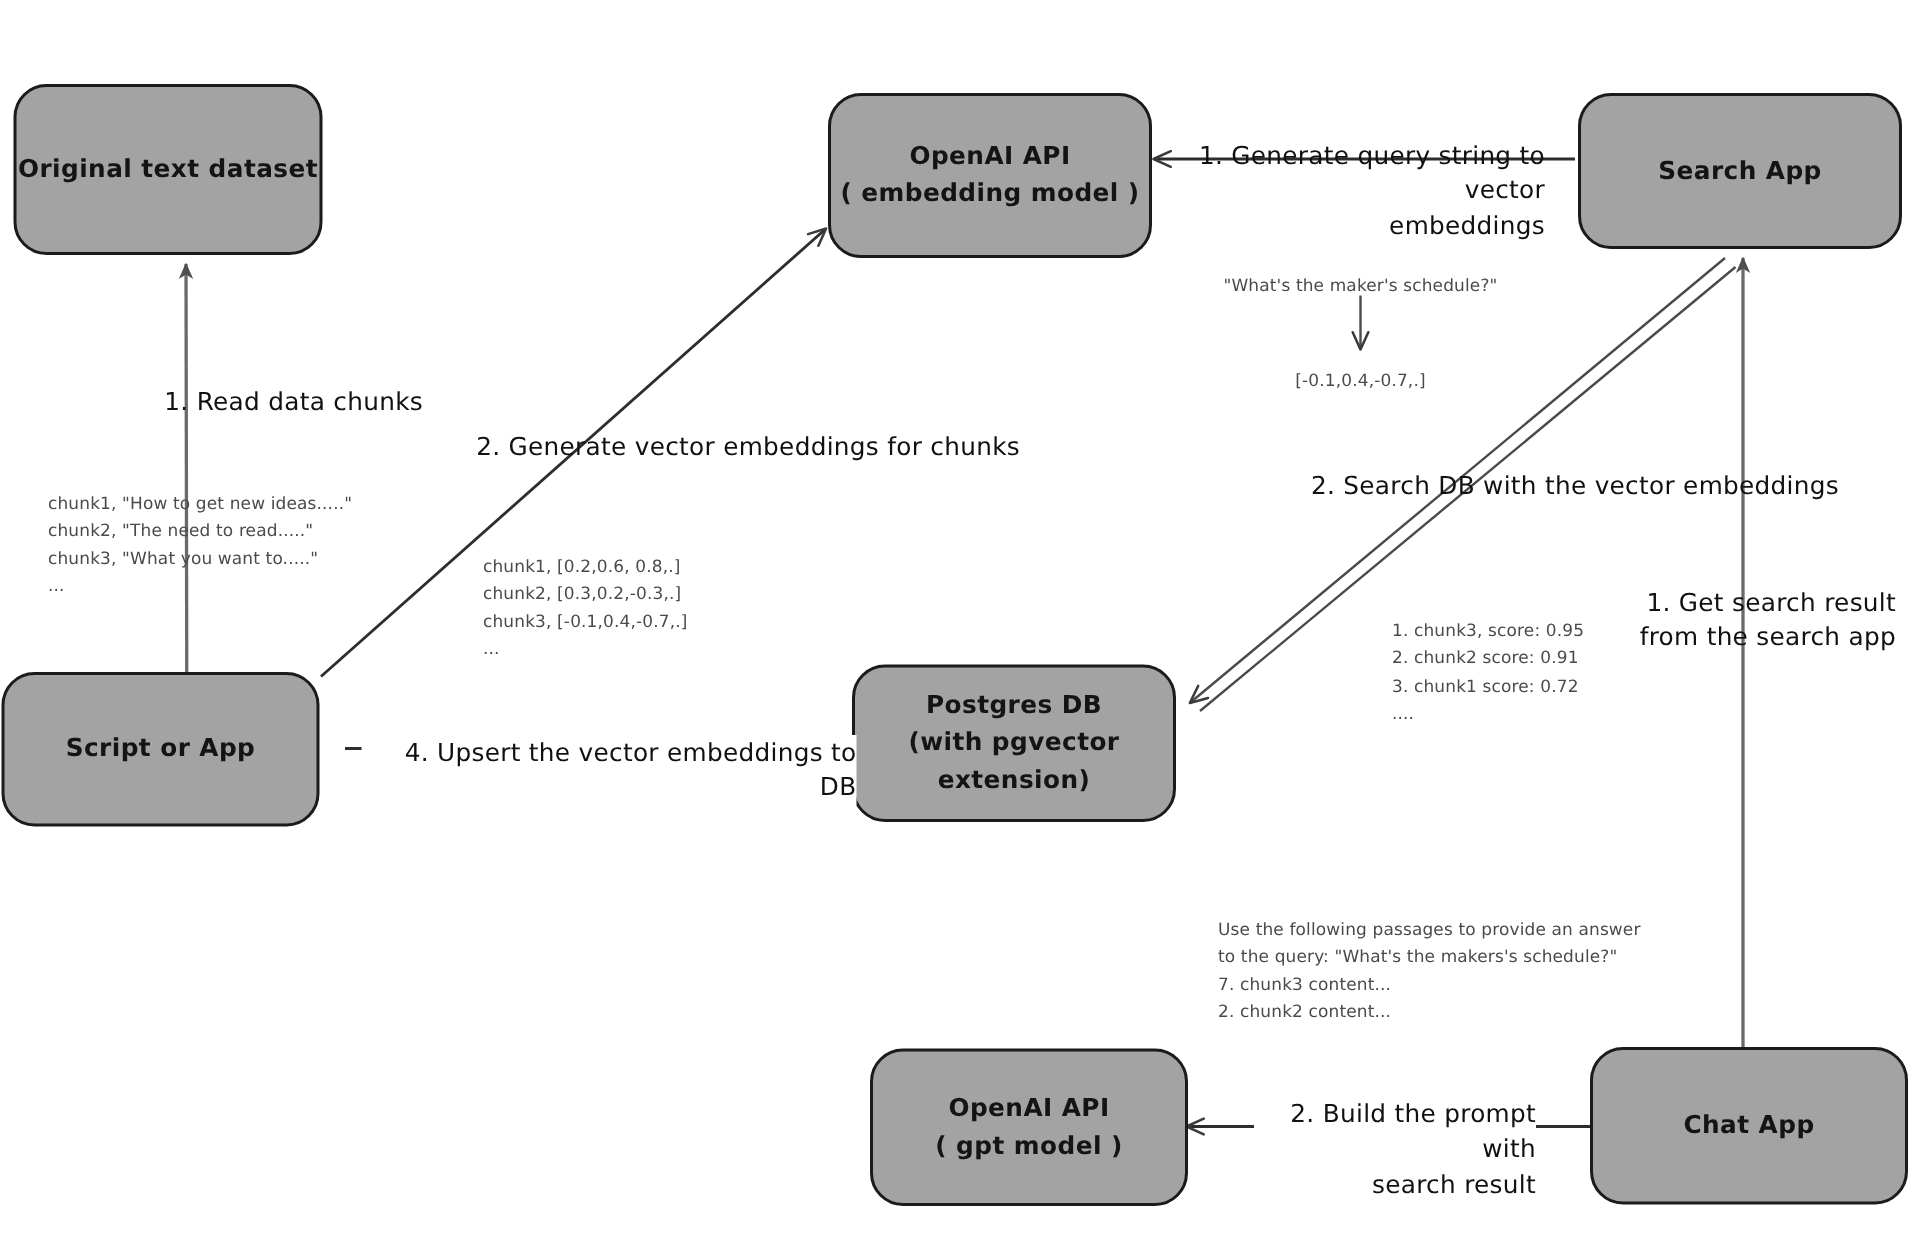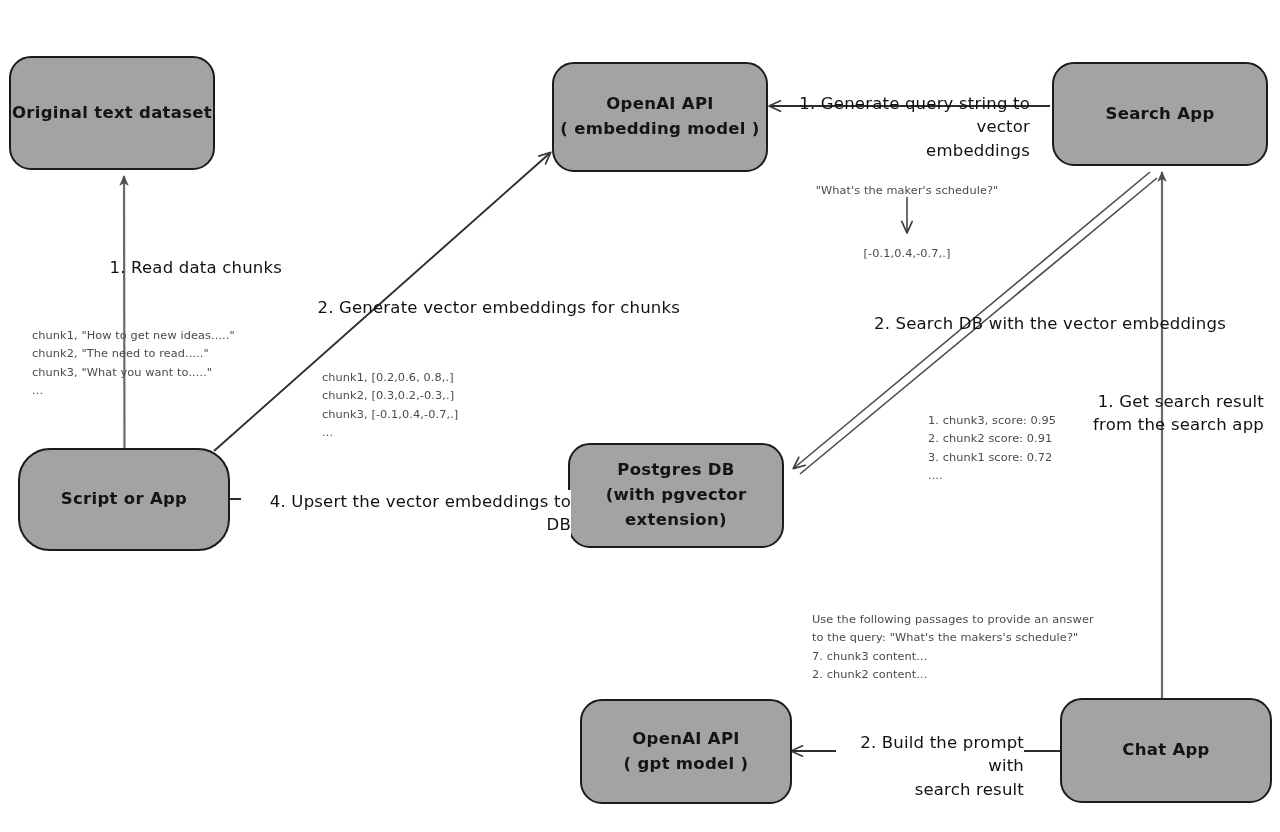--- a/index.html
+++ b/index.html
@@ -100,41 +100,41 @@
 
   <div class="node" style="left:552px; top:62px; width:216px; height:110px;">
     <span>OpenAI API</span>
     <span class="l2">( embedding model )</span>
   </div>
 
   <div class="node" style="left:1052px; top:62px; width:216px; height:104px;">
     <span>Search App</span>
   </div>
 
-  <div class="node" style="left:18px; top:448px; width:212px; height:103px;border-radius:32px;">
+  <div class="node" style="left:1px; top:448px; width:212px; height:103px;">
     <span>Script or App</span>
   </div>
 
   <div class="node" style="left:568px; top:443px; width:216px; height:105px;">
     <span>Postgres DB</span>
     <span class="l2">(with pgvector extension)</span>
   </div>
 
   <div class="node" style="left:580px; top:699px; width:212px; height:105px;">
     <span>OpenAI API</span>
     <span class="l2">( gpt model )</span>
   </div>
 
   <div class="node" style="left:1060px; top:698px; width:212px; height:105px;">
     <span>Chat App</span>
   </div>
 
   <div class="lbl left" style="left:52px; top:256px; width:230px;">1. Read data chunks</div>
 
-  <div class="lbl left" style="left:240px; top:286px; width:440px;margin-top:10px;">2. Generate vector embeddings for chunks</div>
+  <div class="lbl left" style="left:240px; top:286px; width:440px;">2. Generate vector embeddings for chunks</div>
 
   <div class="lbl left" style="left:241px; top:490px; width:330px; background:#fff;">4. Upsert the vector embeddings  to DB</div>
 
   <div class="lbl" style="left:790px; top:92px; width:240px;">1. Generate query string to vector
 embeddings</div>
 
   <div class="lbl left" style="left:826px; top:312px; width:400px;">2. Search DB with the vector embeddings</div>
 
   <div class="lbl" style="left:1086px; top:390px; width:178px;">1. Get search result
 from the search app</div>

